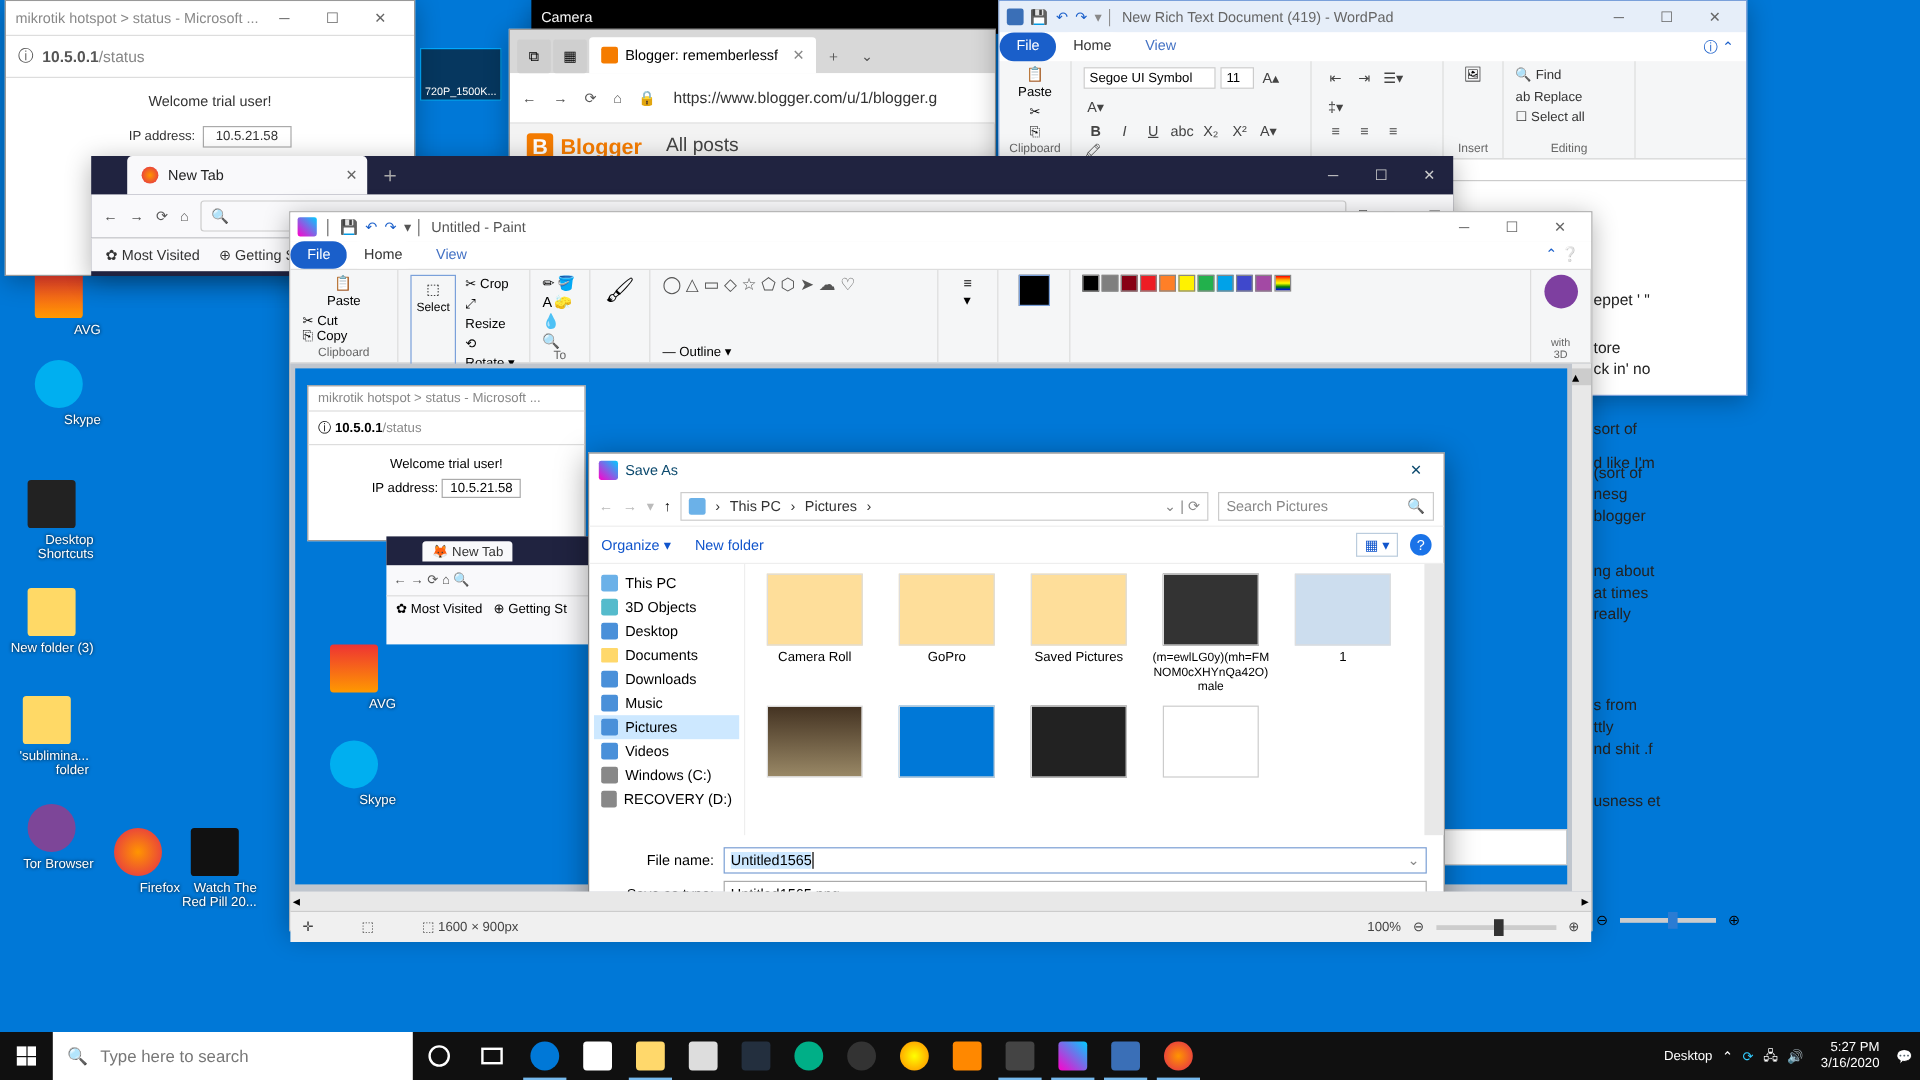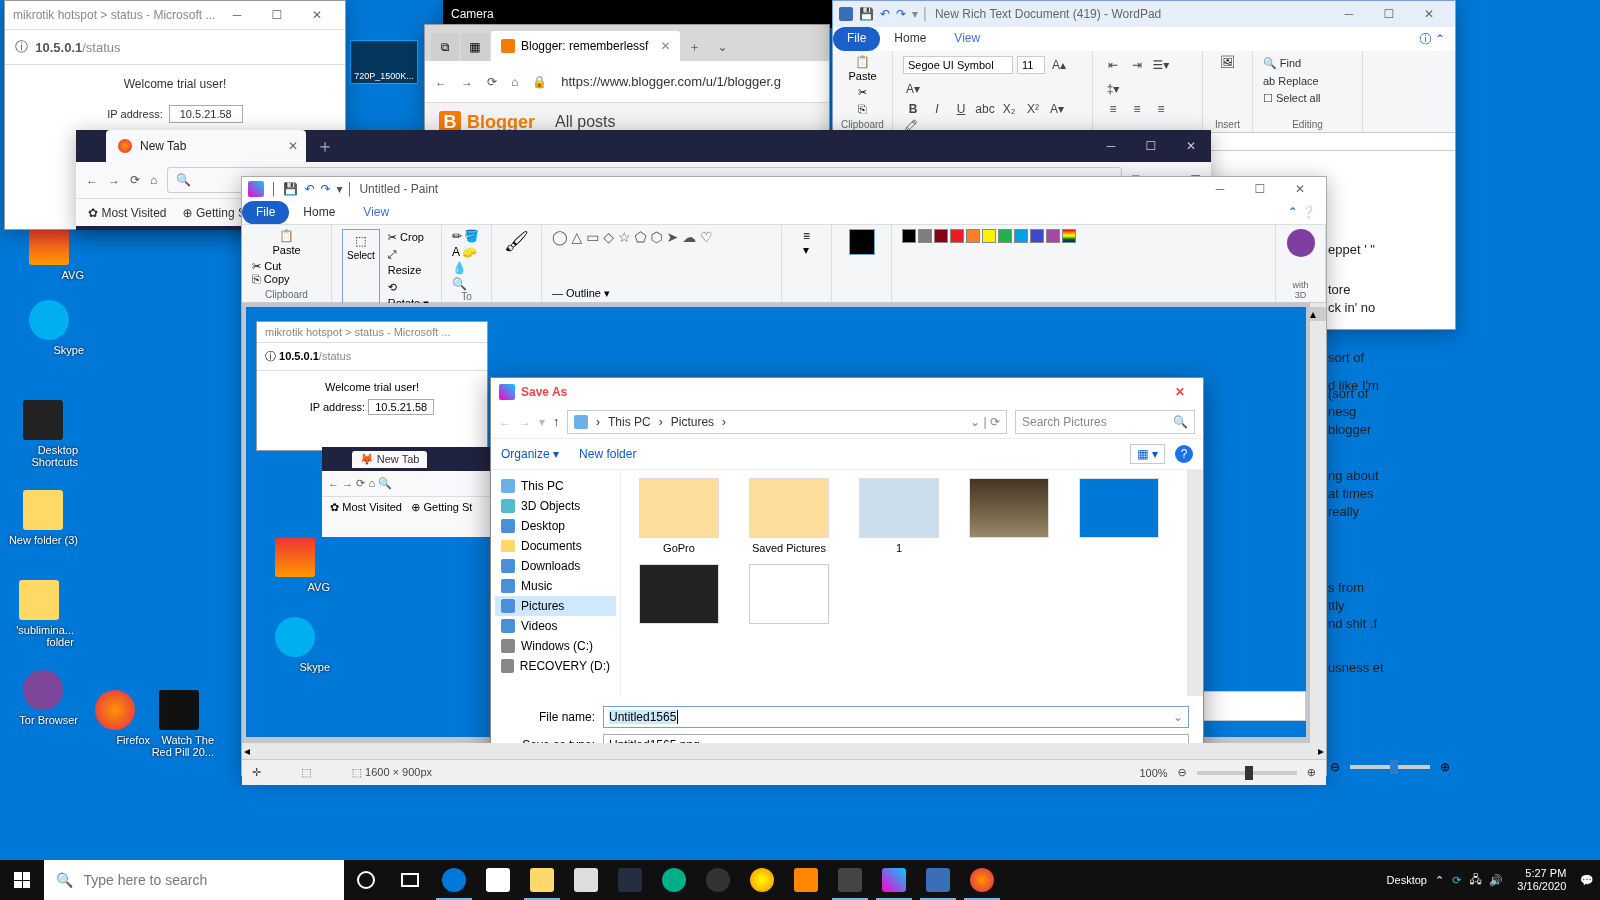--- a/index.html
+++ b/index.html
@@ -71,21 +71,21 @@
 #paint .ribbon { height:78px; background:#f5f6f7; display:flex; border-bottom:1px solid #ccc; }
 .color-sw { width:14px;height:14px;border:1px solid #888;display:inline-block; }
 #paint .canvas { background:#c0c6ce; height:440px; position:relative; overflow:hidden; }
 #paint .status { height:26px; background:#f0f0f0; border-top:1px solid #ccc; display:flex; align-items:center; padding:0 10px; gap:40px; font-size:11px; color:#444; }
 #paint .status .zoom { margin-left:auto; display:flex; align-items:center; gap:10px;}
 .slider { width:100px;height:4px;background:#ccc;position:relative; }
 .slider .thumb { width:8px;height:14px;background:#333;position:absolute;top:-5px;left:48px; }
 
 
 #saveas { position:absolute; left:248px; top:74px; width:714px; height:414px; background:#fff; border:1px solid #888; box-shadow:0 5px 25px rgba(0,0,0,.4); z-index:50; }
-#saveas .hdr { height:28px; display:flex; align-items:center; padding:0 8px; font-size:12px; color:#ef4444;font-weight:bold; }
+#saveas .hdr { height:28px; display:flex; align-items:center; padding:0 8px; font-size:12px; color:#0c4a6e; }
 #saveas .navrow { height:32px; display:flex; align-items:center; padding:0 8px; gap:8px; }
 #saveas .crumb { flex:1; height:24px; border:1px solid #ccc; display:flex; align-items:center; padding:0 6px; font-size:12px; color:#333; gap:8px;}
 #saveas .search { width:180px; height:24px; border:1px solid #ccc; padding:0 6px; font-size:12px; color:#888; display:flex;align-items:center;}
 #saveas .tool { height:32px; border-top:1px solid #eee; border-bottom:1px solid #eee; display:flex; align-items:center; padding:0 10px; gap:20px; font-size:12px; color:#15c; }
 #saveas .body { display:flex; height:226px; }
 #saveas .nav { width:130px; border-right:1px solid #eee; padding:6px 4px; font-size:12px; overflow:hidden; }
 #saveas .nav div { padding:3px 6px; display:flex; align-items:center; gap:6px; white-space:nowrap; }
 #saveas .nav div.sel { background:#cde8ff; }
 #saveas .files { flex:1; padding:8px; display:flex; flex-wrap:wrap; gap:10px; align-content:flex-start; overflow:hidden; font-size:11px; }
 #saveas .fitem { width:100px; text-align:center; }
@@ -547,22 +547,24 @@
           <div>
               <span class="navic" style="background:#888"></span>
               <span>Windows (C:)</span>
             </div>
           <div>
               <span class="navic" style="background:#888"></span>
               <span>RECOVERY (D:)</span>
             </div>
         </div>
         <div class="files">
+          <div class="fitem"><div class="thumb"></div><span>Camera Roll</span></div>
           <div class="fitem"><div class="thumb"></div><span>GoPro</span></div>
           <div class="fitem"><div class="thumb"></div><span>Saved Pictures</span></div>
+          <div class="fitem"><div class="thumb img"></div><span style="font-size:10px;word-break:break-all">(m=ewlLG0y)(mh=FMNOM0cXHYnQa42O)male</span></div>
           <div class="fitem"><div class="thumb" style="background:#cde"></div><span>1</span></div>
           <div class="fitem">
               <div class="thumb img" style="background:linear-gradient(#432,#986)"></div>
             </div>
           <div class="fitem">
               <div class="thumb img" style="background:#0078d7"></div>
             </div>
           <div class="fitem">
               <div class="thumb img" style="background:#222"></div>
             </div>

